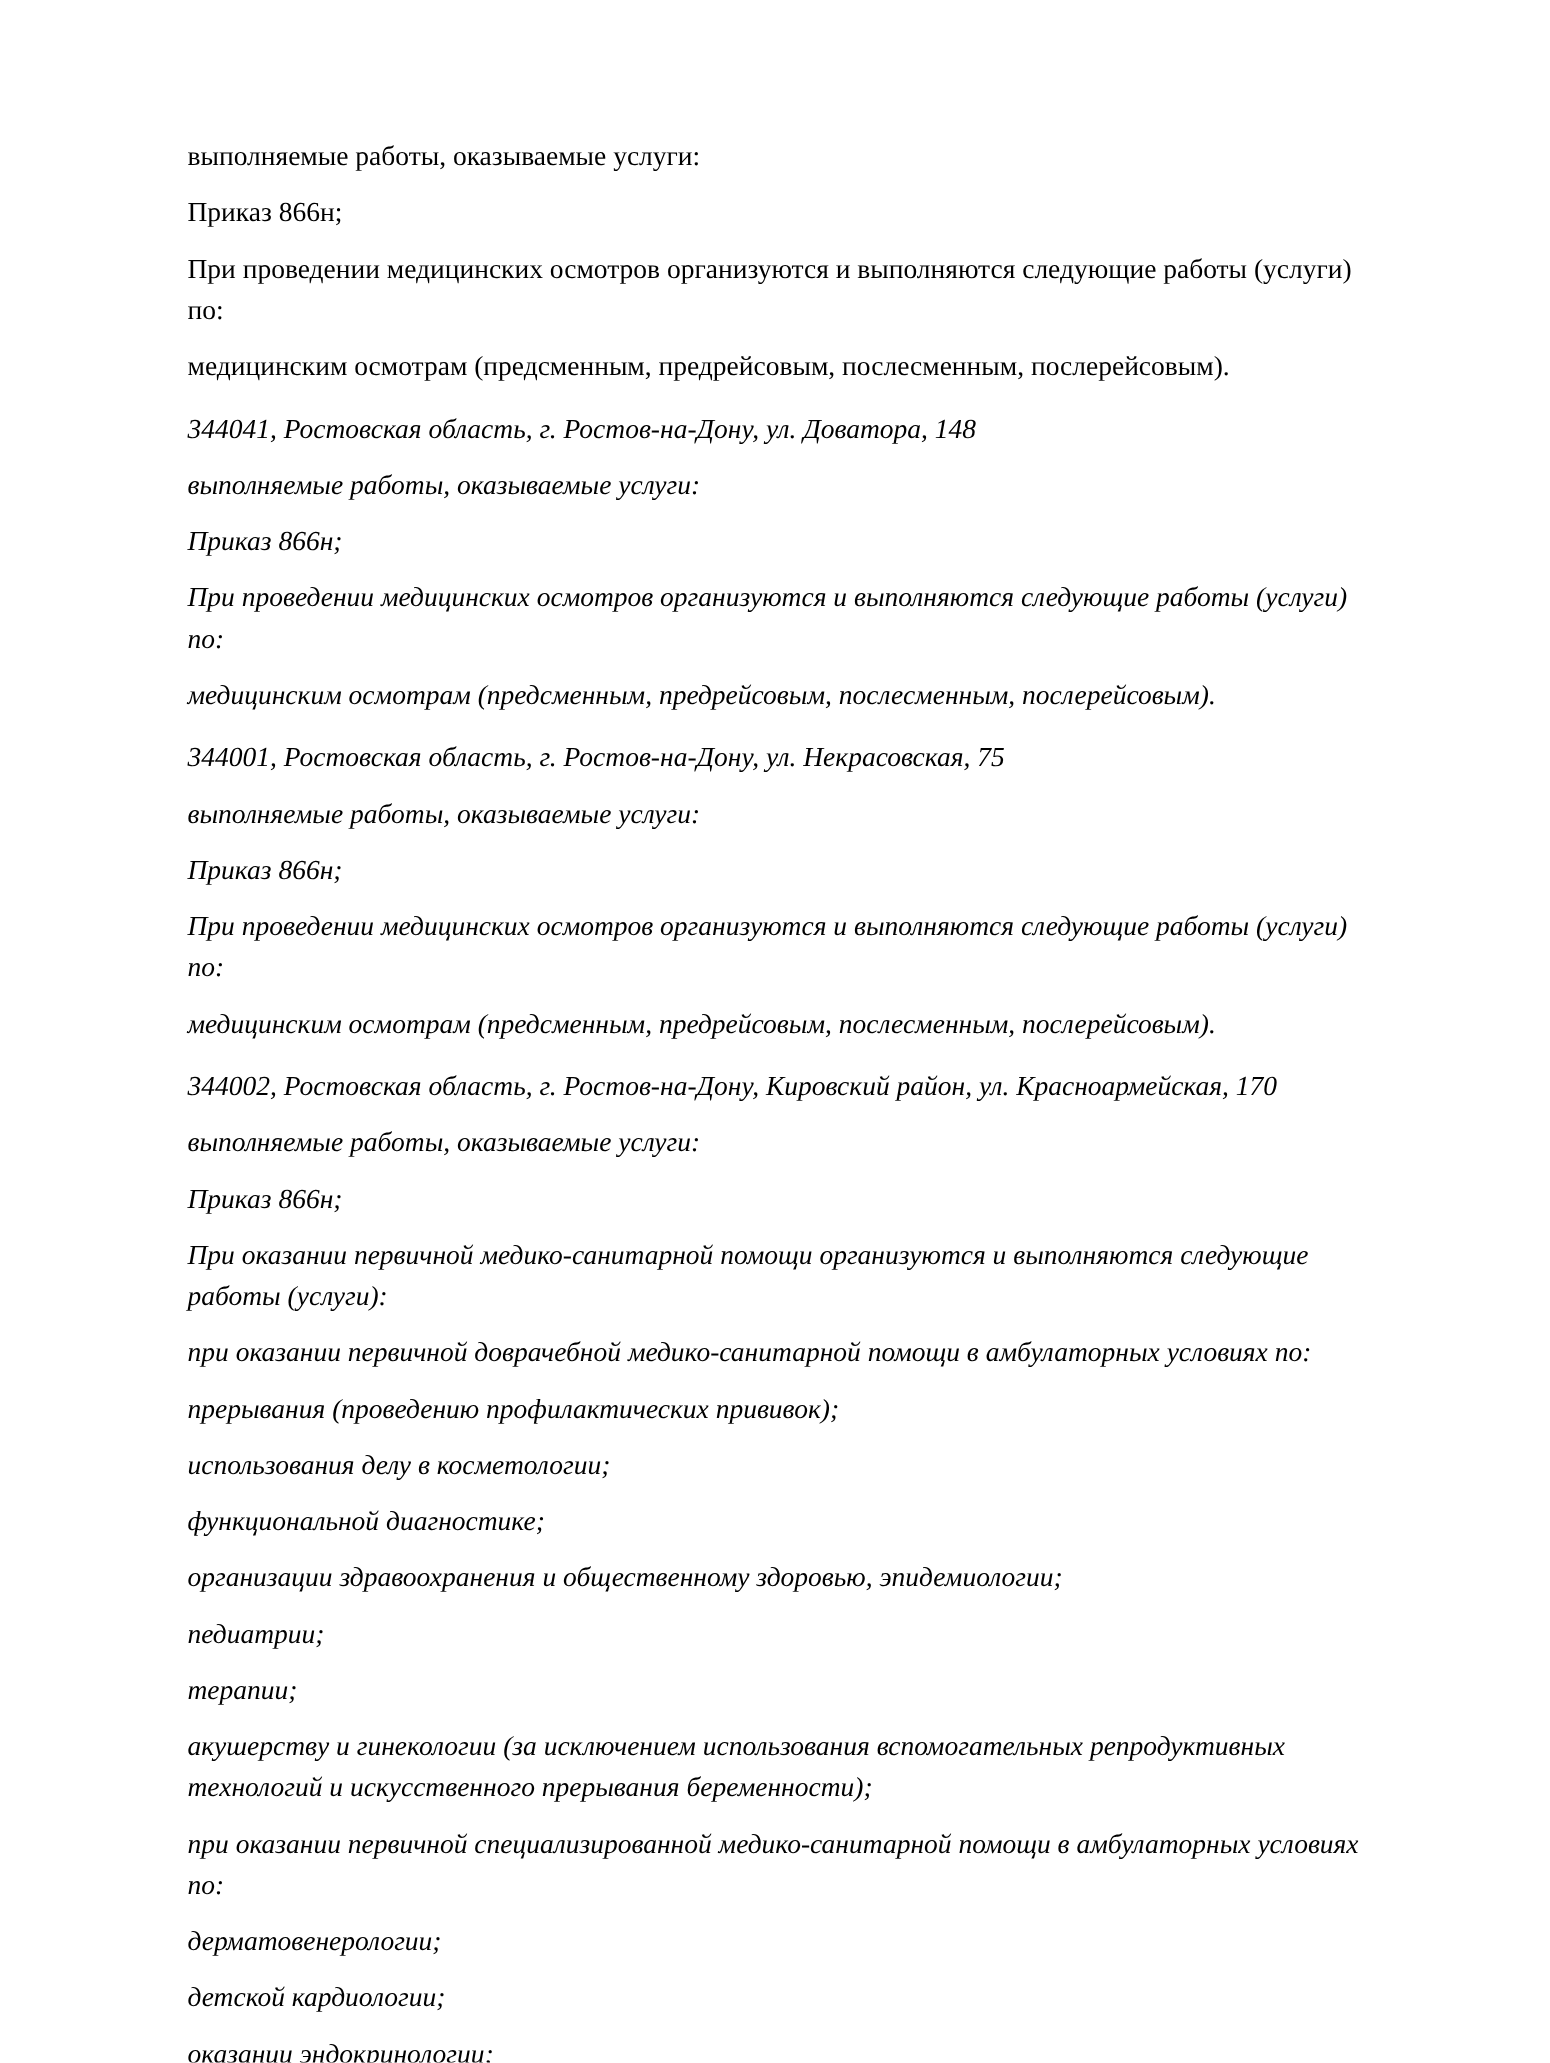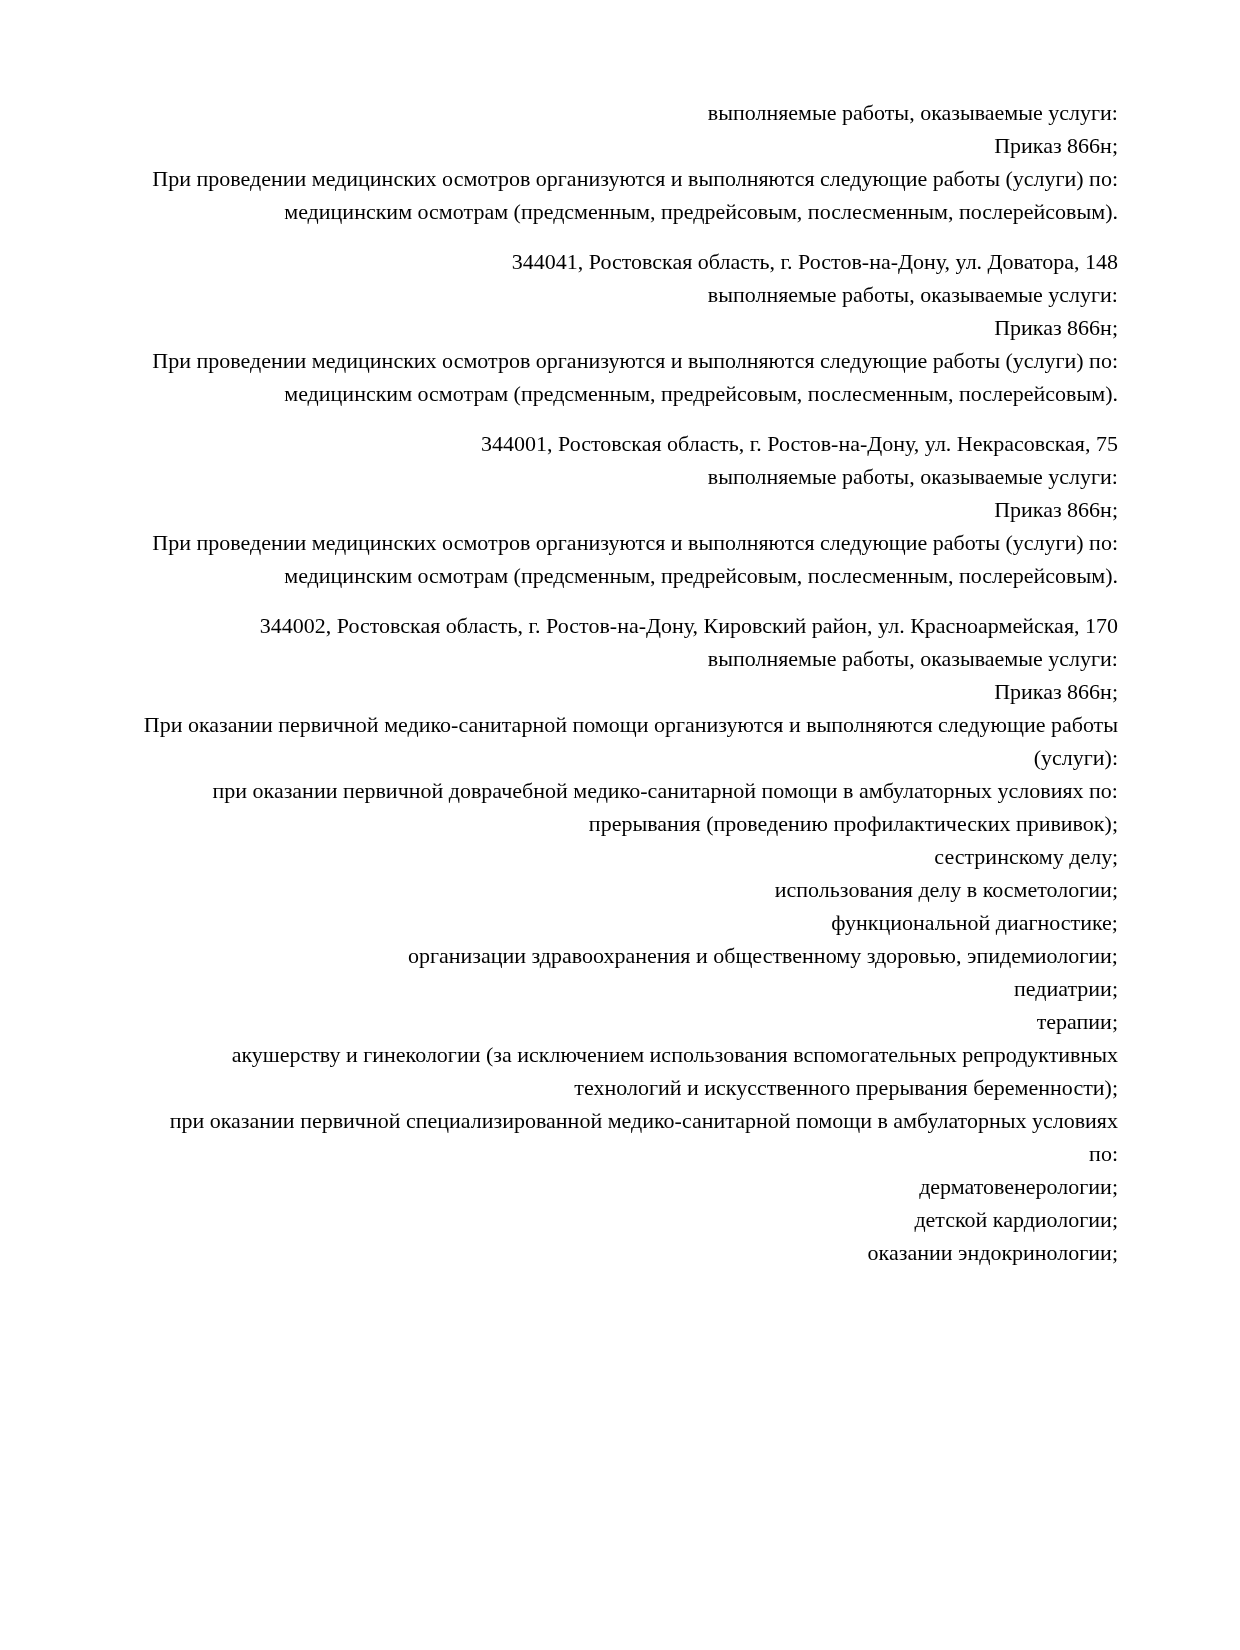--- a/index.html
+++ b/index.html
@@ -19,28 +19,28 @@
     -webkit-font-smoothing: antialiased;
   }
   .content {
     position: absolute;
     left: 138px;
     top: 96px;
     width: 980px;
   }
   .block + .block {
     margin-top: 17px;
+    font-style: italic;
   }
   p.ln {
-    margin: 0;
+    margin: 12px;
     padding: 0;
     text-indent: 0;
     white-space: normal;
     word-spacing: normal;
-    text-align: right;
   }
   .ind1 { text-indent: 13px; }
   .ind2 { text-indent: 27px; }
 </style>
 </head>
 <body>
 
 <div class="content">
 
   <section class="block">
@@ -66,21 +66,20 @@
     <p class="ln ind1">медицинским осмотрам (предсменным, предрейсовым, послесменным, послерейсовым).</p>
   </section>
 
   <section class="block">
     <p class="ln ind0">344002, Ростовская область, г. Ростов-на-Дону, Кировский район, ул. Красноармейская, 170</p>
     <p class="ln ind0">выполняемые работы, оказываемые услуги:</p>
     <p class="ln ind0">Приказ 866н;</p>
     <p class="ln ind0">При оказании первичной медико-санитарной помощи организуются и выполняются следующие работы (услуги):</p>
     <p class="ln ind1">при оказании первичной доврачебной медико-санитарной помощи в амбулаторных условиях по:</p>
     <p class="ln ind2">прерывания (проведению профилактических прививок);</p>
-    <p class="ln ind2">сестринскому делу;</p>
     <p class="ln ind2">использования делу в косметологии;</p>
     <p class="ln ind2">функциональной диагностике;</p>
     <p class="ln ind2">организации здравоохранения и общественному здоровью, эпидемиологии;</p>
     <p class="ln ind2">педиатрии;</p>
     <p class="ln ind2">терапии;</p>
     <p class="ln ind2">акушерству и гинекологии (за исключением использования вспомогательных репродуктивных технологий и искусственного прерывания беременности);</p>
     <p class="ln ind1">при оказании первичной специализированной медико-санитарной помощи в амбулаторных условиях по:</p>
     <p class="ln ind2">дерматовенерологии;</p>
     <p class="ln ind2">детской кардиологии;</p>
     <p class="ln ind2">оказании эндокринологии;</p>

